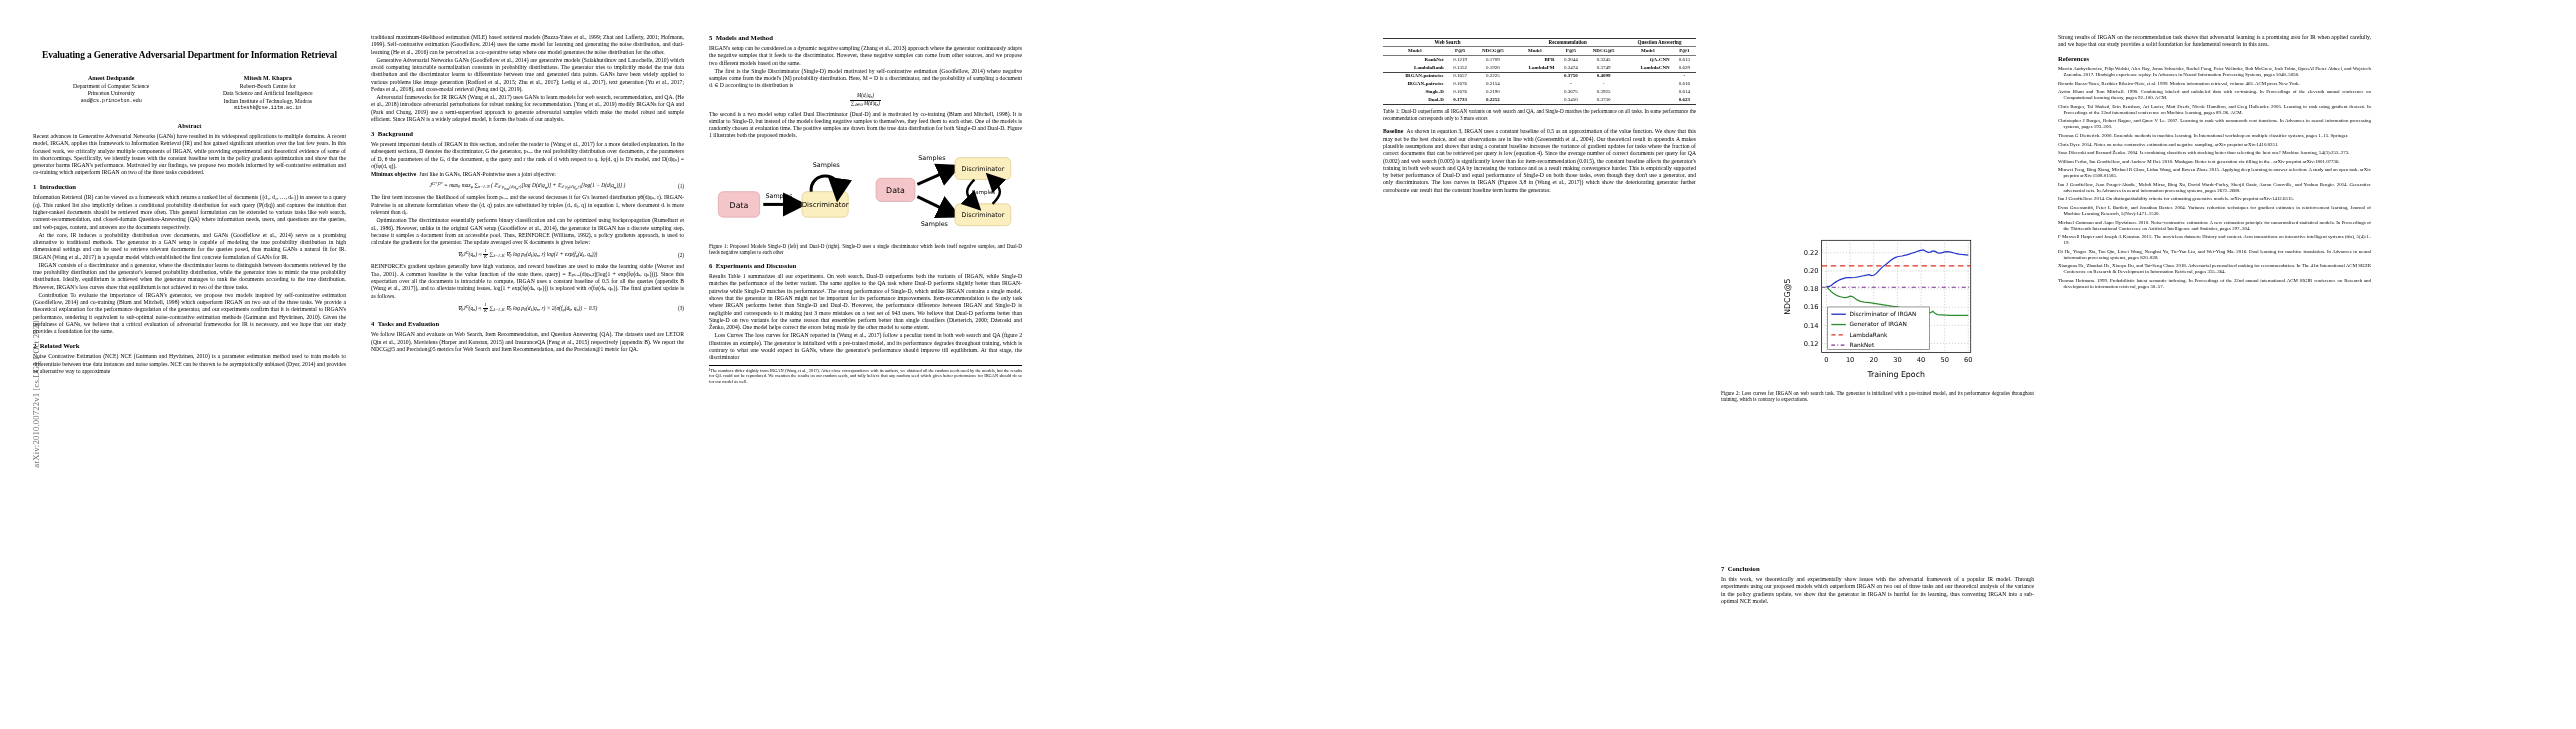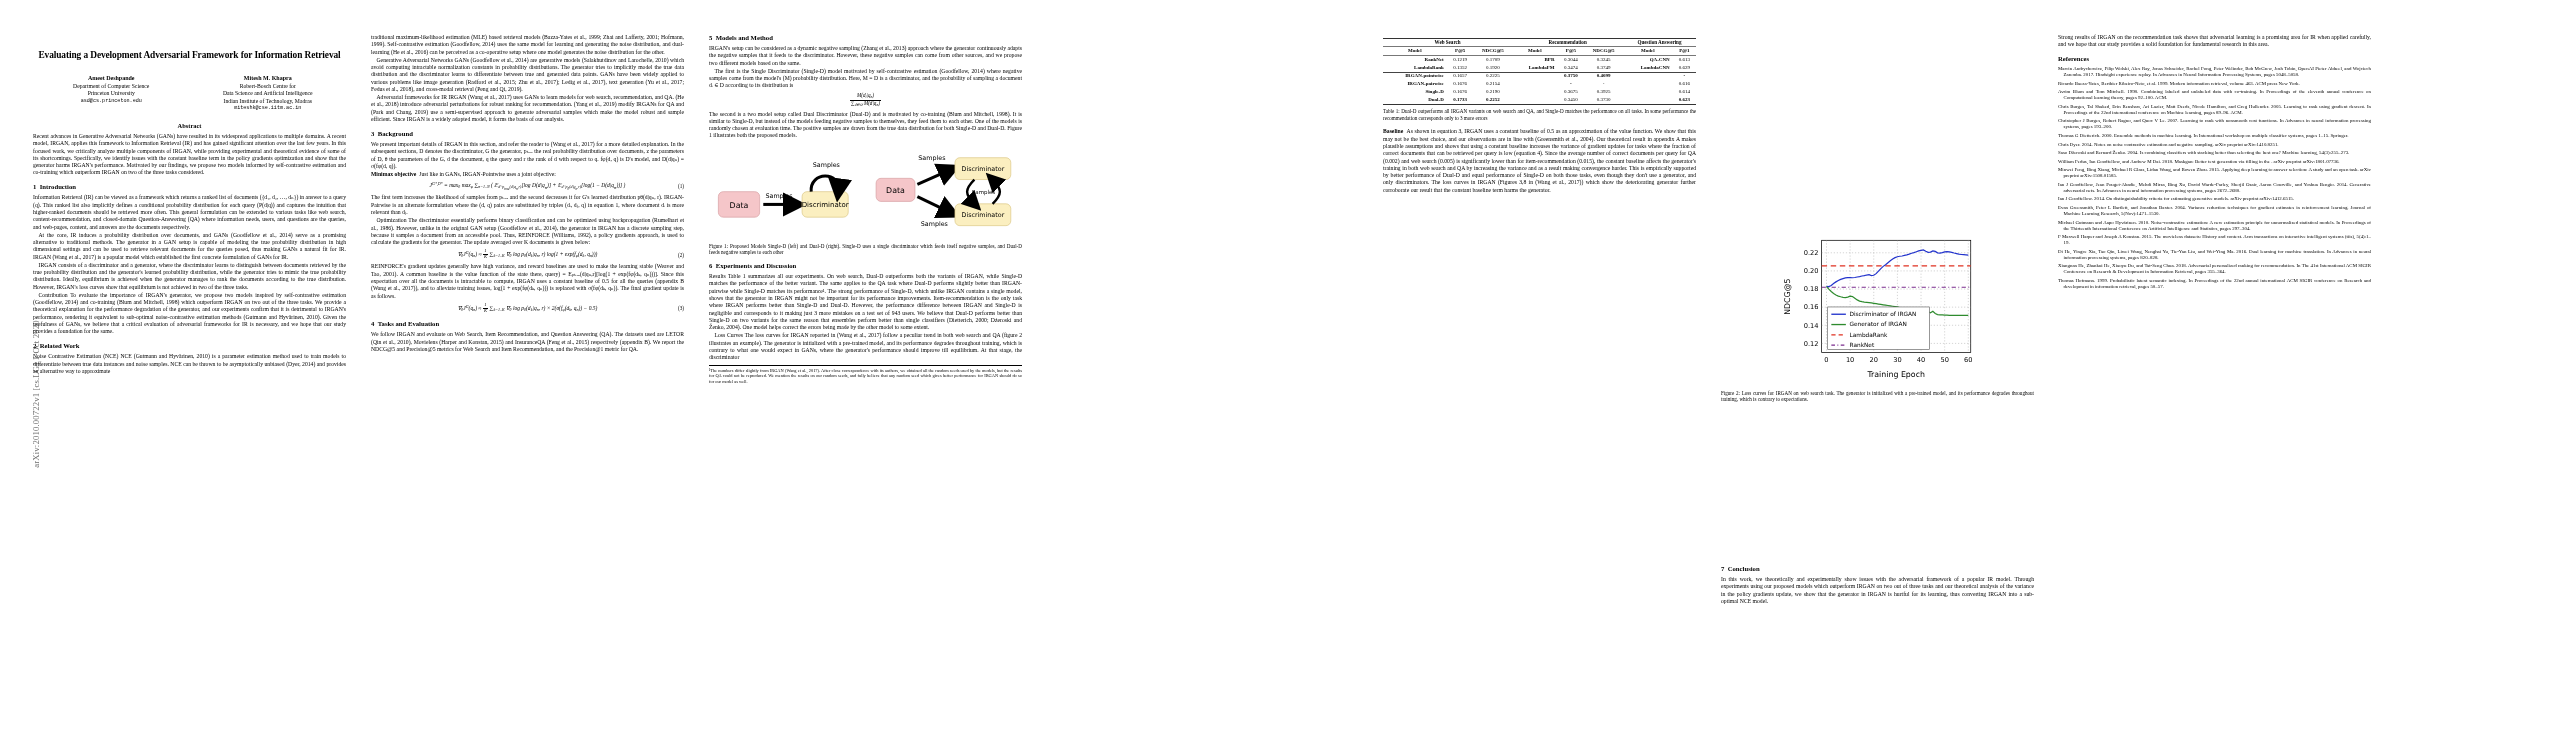--- a/index.html
+++ b/index.html
@@ -142,21 +142,21 @@
   .arrlbl{font-family:"DejaVu Sans","Liberation Sans",sans-serif;font-size:10.5px;fill:#000;text-anchor:middle;}
 </style>
 </head>
 <body>
 
 <div class="page">
 
   <div class="arxiv-stamp">arXiv:2010.00722v1  [cs.LG]  1 Oct 2020</div>
 
   <div class="col col-1">
-    <h1 class="title">Evaluating a Development Adversarial Framework for Information Retrieval</h1>
+    <h1 class="title">Evaluating a Generative Adversarial Department for Information Retrieval</h1>
 
     <div class="authors">
       <div class="author">
         <div class="name">Ameet Deshpande</div>
         <div>Department of Computer Science</div>
         <div>Princeton University</div>
         <div class="mail">asd@cs.princeton.edu</div>
       </div>
       <div class="author">
         <div class="name">Mitesh M. Khapra</div>

